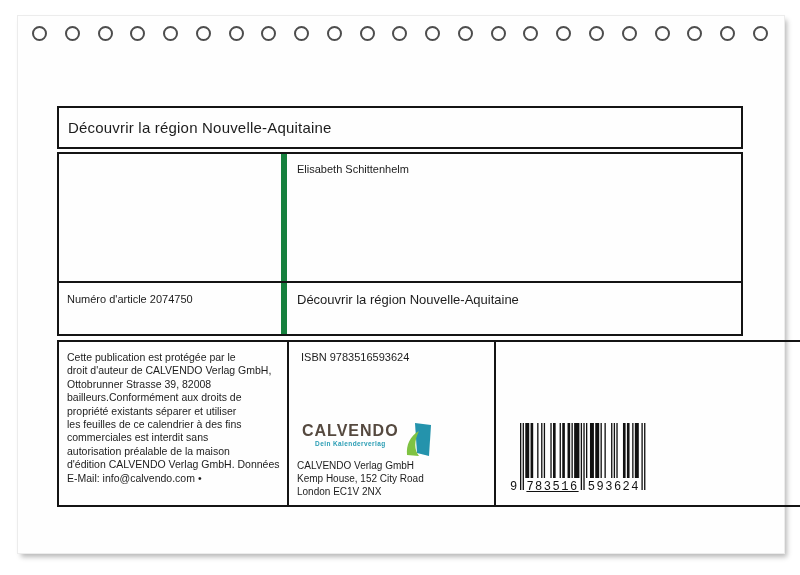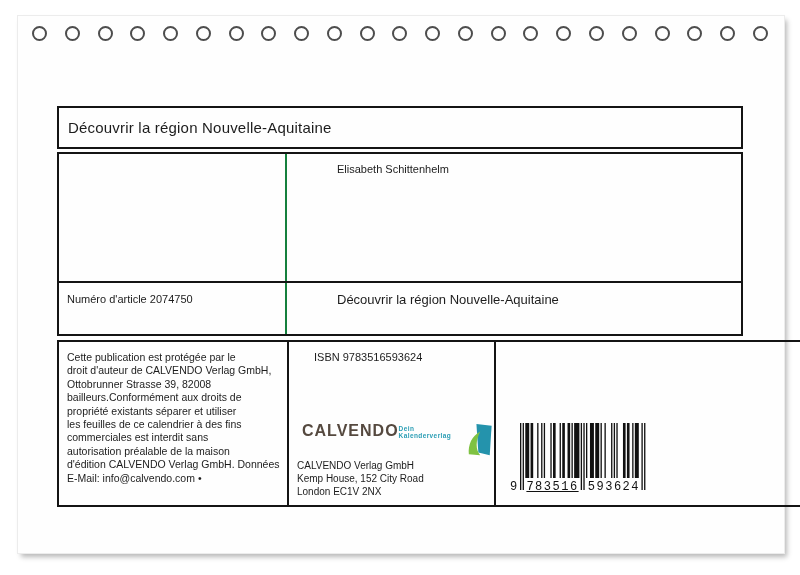--- a/index.html
+++ b/index.html
@@ -26,42 +26,42 @@
     position:absolute;left:39px;top:90px;width:686px;height:43px;
     border:2px solid #141414;box-sizing:border-box;
     display:flex;align-items:center;padding-left:9px;
     font-size:15px;letter-spacing:0.2px;
   }
   
   .info-table{
     position:absolute;left:39px;top:136px;width:686px;height:184px;
     border:2px solid #141414;box-sizing:border-box;
   }
-  .it-row{display:flex;box-sizing:border-box;gap:40px;}
+  .it-row{display:flex;box-sizing:border-box;}
   .it-row1{height:127px;}
   .it-row2{height:53px;border-top:2px solid #141414;}
-  .it-cell-left{width:228px;box-sizing:border-box;border-right:2px solid #15803d;}
+  .it-cell-left{width:228px;box-sizing:border-box;border-right:6px solid #15803d;}
   .it-cell-right{flex:1;box-sizing:border-box;}
   .author-text{padding:9px 0 0 10px;font-size:11px;}
   .article-text{padding:10px 0 0 8px;font-size:11px;}
   .subtitle-text{padding:9px 0 0 10px;font-size:13px;}
   
   .bottom-table{
     position:absolute;left:39px;top:324px;width:780px;height:167px;
     border:2px solid #141414;box-sizing:border-box;display:flex;
   }
   .bt-col{position:relative;box-sizing:border-box;height:100%;}
   .bt-col-legal{width:228px;}
   .bt-col-mid{width:207px;border-left:2px solid #141414;}
   .bt-col-right{flex:1;border-left:2px solid #141414;}
   .legal-lines{padding:9px 0 0 8px;font-size:10.5px;line-height:13.4px;white-space:nowrap;overflow:hidden;}
-  .isbn-text{padding:9px 0 0 25px;font-size:11px;}
+  .isbn-text{padding:9px 0 0 12px;font-size:11px;}
   
   .logo-block{position:absolute;left:13px;top:80px;display:flex;align-items:flex-start;}
-  .logo-textcol{display:flex;flex-direction:row;align-items:flex-end;}
+  .logo-textcol{display:flex;flex-direction:column;align-items:center;}
   .logo-word{font-size:16px;font-weight:700;letter-spacing:1px;color:#55493f;line-height:17px;}
   .logo-tag{font-size:6.5px;font-weight:700;letter-spacing:0.4px;color:#2a9db4;margin-top:1px;}
   .logo-mark{margin-left:5px;margin-top:0;}
   
   .address-block{position:absolute;left:8px;bottom:7px;font-size:10px;line-height:13px;}
   
   .barcode{position:absolute;left:14px;bottom:8px;width:140px;height:74px;}
   .barcode svg{position:absolute;left:10px;top:0;}
   .bc-digit{position:absolute;font-family:"Liberation Mono", monospace;font-size:12px;color:#111;top:57px;}
   .bc-d0{left:0px;}

